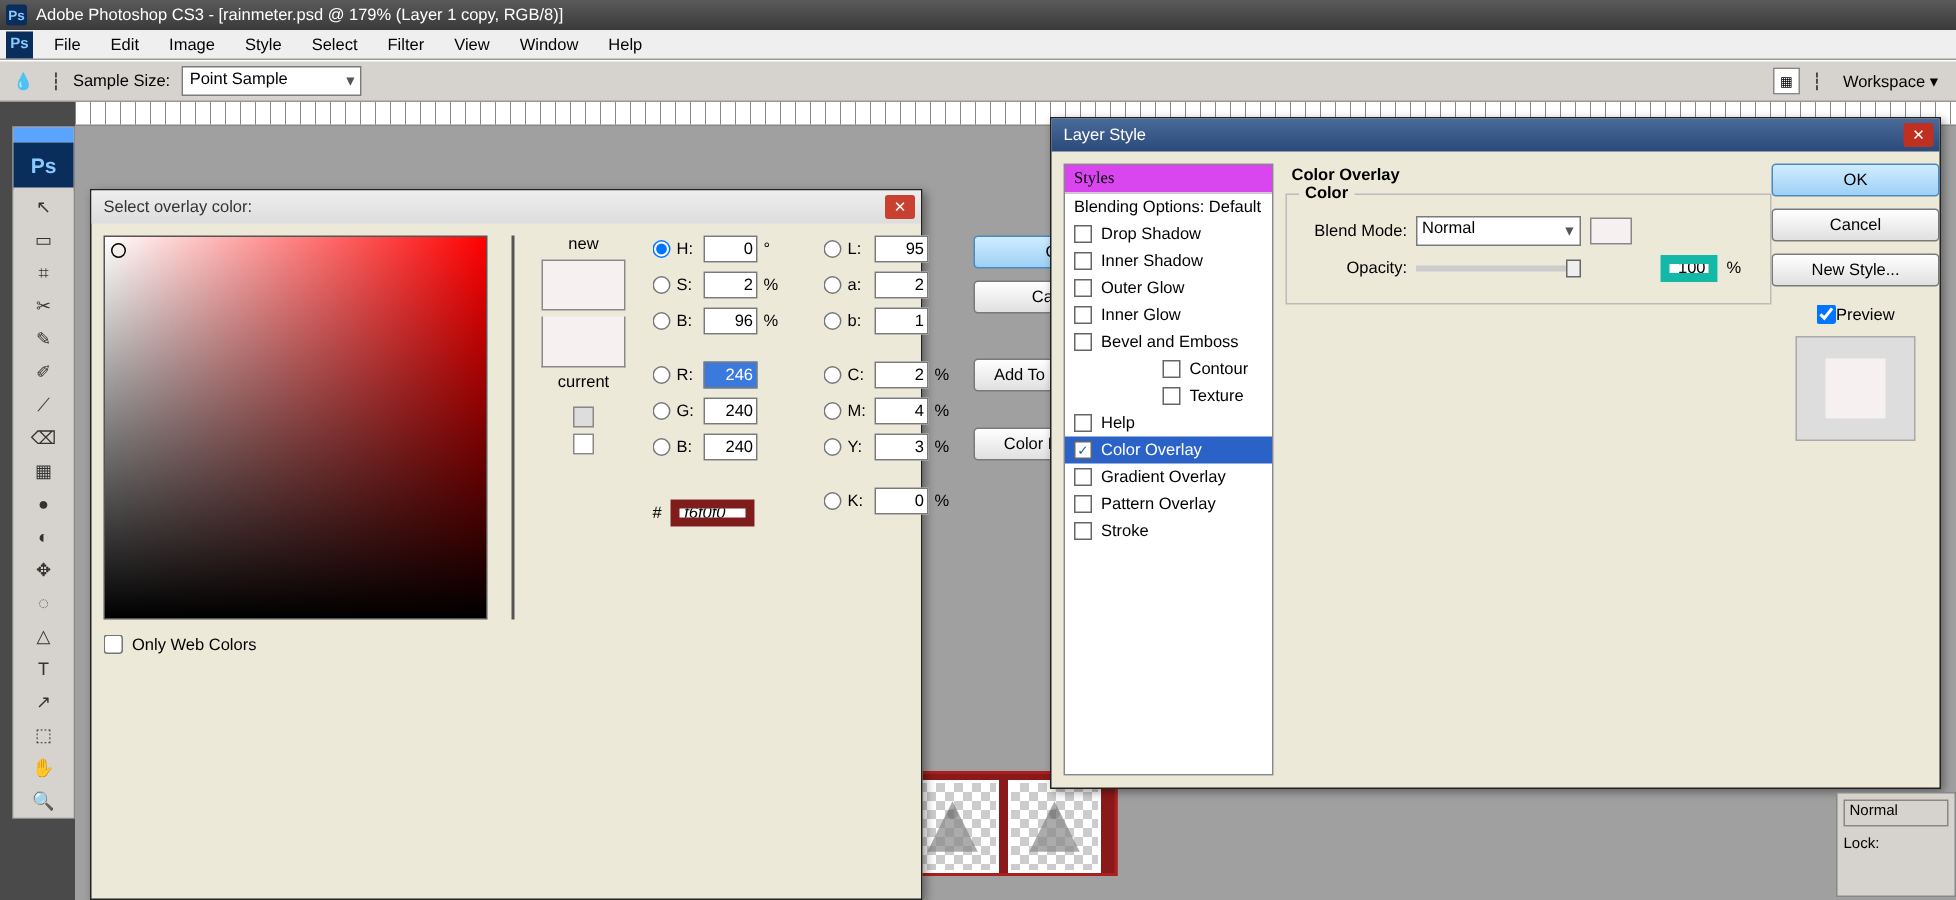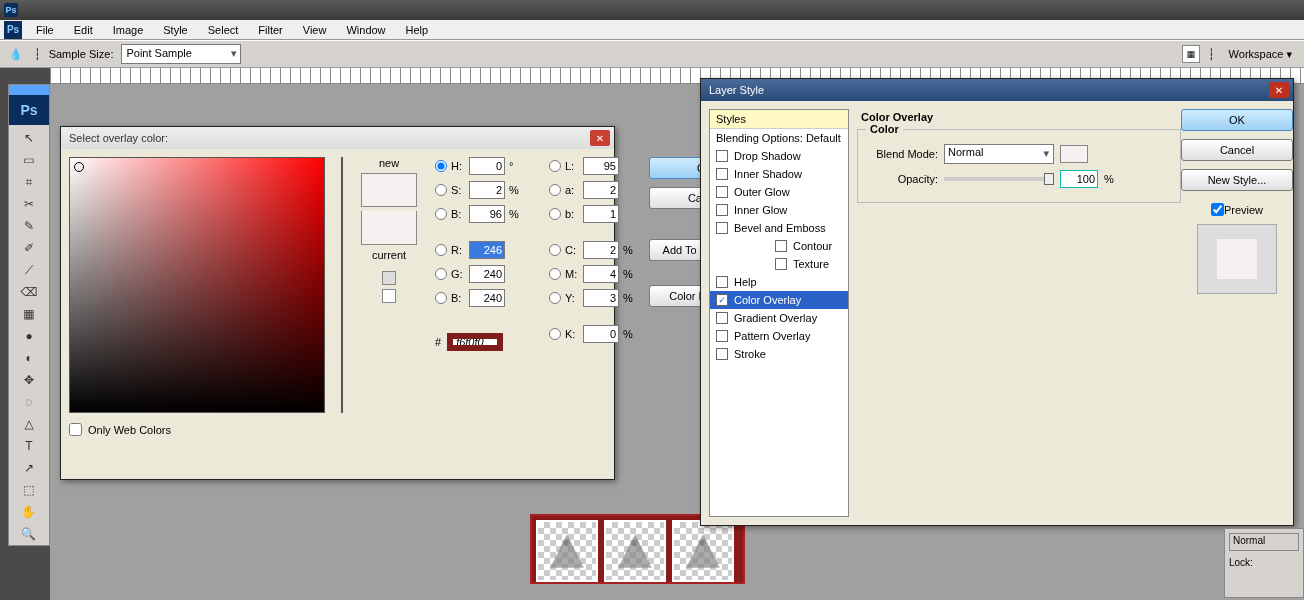--- a/index.html
+++ b/index.html
@@ -46,21 +46,21 @@
 
 
 .dialog { position: absolute; background: #ece9d8; border: 1px solid #222; box-shadow: 2px 2px 6px rgba(0,0,0,.4); }
 .dlg-titlebar { height: 22px; background: linear-gradient(#4a6a9a,#2a4a7a); color: #fff; display:flex; align-items:center; padding: 0 4px; }
 .dlg-titlebar .txt { flex:1; font-size: 11px; padding-left: 4px; }
 .dlg-titlebar .x { width: 20px; height: 16px; background: #c03020; color:#fff; display:flex; align-items:center; justify-content:center; border-radius: 2px; cursor:default; font-size:10px; }
 .dlg-titlebar.light { background: linear-gradient(#eee,#ddd); color:#333; }
 .dlg-titlebar.light .x { background: #c84030; }
 
 
-#colorpicker { left: 60px; top: 126px; width: 555px; height: 354px; }
+#colorpicker { left: 60px; top: 126px; width: 555px; height: 474px; }
 #colorpicker .body { padding: 8px; display:flex; gap: 12px; }
 .sv-box { width: 256px; height: 256px; background: linear-gradient(to top,#000,transparent), linear-gradient(to right,#fff,#f00); position:relative; border:1px solid #555; }
 .sv-cursor { position:absolute; width:10px; height:10px; border:1px solid #000; border-radius:50%; left:4px; top:4px; }
 .hue-bar { width: 20px; height: 256px; background: linear-gradient(#f00,#f0f,#00f,#0ff,#0f0,#ff0,#f00); border:1px solid #555; margin-left: 4px; }
 .midcol { display:flex; flex-direction:column; align-items:center; gap:4px; margin-left: 6px; }
 .swatch-new { width: 56px; height: 34px; background:#f6f0f0; border:1px solid #888; }
 .swatch-cur { width: 56px; height: 34px; background:#f6f0f0; border:1px solid #888; border-top:none; }
 .cubes { margin-top: 6px; display:flex; flex-direction:column; gap:4px; align-items:center; }
 .cube { width:14px; height:14px; border:1px solid #888; }
 .fieldcol { display:flex; flex-direction:column; gap:6px; margin-left: 6px; }
@@ -74,50 +74,51 @@
 .hexrow .inp { width:56px; height:18px; border:6px solid #7f1d1d; padding:1px 3px;font-style:italic; }
 .owc { display:flex; align-items:center; gap:6px; margin-top:10px; }
 .btncol { display:flex; flex-direction:column; gap:8px; margin-left:auto; }
 .dlg-btn { width: 112px; height: 22px; background: linear-gradient(#fff,#e0e0e0); border:1px solid #7a7a7a; border-radius: 3px; text-align:center; line-height:20px; cursor:default; }
 .dlg-btn.primary { background: linear-gradient(#d0ecff,#9ed0f5); border-color:#4a8ac0; }
 
 
 #layerstyle { left: 700px; top: 78px; width: 594px; height: 448px; }
 #layerstyle .body { display:flex; padding: 8px; gap: 8px; height: calc(100% - 22px); }
 .styles-list { width: 140px; border:1px solid #888; background:#fff; }
-.styles-list .hdr { background:#fef9c3; padding:3px 6px; border-bottom:1px solid #ccc; font-weight:normal; }
+.styles-list .hdr { background:#d946ef; padding:3px 6px; border-bottom:1px solid #ccc; font-weight:normal;font-family:Liberation Serif, serif; }
 .styles-list .row { padding:3px 6px; display:flex; align-items:center; gap:6px; }
 .styles-list .row.indent { padding-left:26px;margin-left:39px; }
 .styles-list .row.selected { background:#2a62c8; color:#fff; }
 .styles-list .cb { width:12px; height:12px; border:1px solid #666; background:#fff; display:inline-flex; align-items:center; justify-content:center; font-size:9px; color:#2060c0; }
 .ls-main { flex:1; }
 .group { border:1px solid #bbb; margin: 4px 0; padding: 8px; position:relative; }
 .group .legend { position:absolute; top:-7px; left:8px; background:#ece9d8; padding:0 4px; font-weight:bold; font-size:11px; }
 .ls-row { display:flex; align-items:center; gap:6px; margin: 6px 0; }
 .ls-row .lab { width: 72px; text-align:right; }
 .ls-row .sel { border:1px solid #7a7a7a; height:20px; width:110px; background:#fff; padding:1px 3px; position:relative; }
 .ls-row .sel::after { content:"▾"; position:absolute; right:4px; top:2px; color:#555; }
 .ls-row .sw { width:28px; height:18px; border:1px solid #888; background:#f6f0f0; }
 .slider { flex:1; height:4px; background:#ccc; position:relative; max-width:110px; }
 .slider .thumb2 { position:absolute; right:0; top:-4px; width:10px; height:12px; background:#eee; border:1px solid #666; }
-.ls-row .ninp { width:38px; height:18px; border:1px solid #14b8a6; text-align:right; padding:1px 2px; }
+.ls-row .ninp { width:38px; height:18px; border:6px solid #14b8a6; text-align:right; padding:1px 2px;margin-left:47px; }
 .ls-right { width: 96px; display:flex; flex-direction:column; gap:8px; align-items:center; }
 .preview-box { width:80px; height:70px; background:#ddd; border:1px solid #aaa; display:flex; align-items:center; justify-content:center; }
 .preview-box .inner { width:40px; height:40px; background:#f6f0f0; }
 
 
 .rightdock { position:absolute; right:0; top:528px; width:80px; height:70px; background:#d6d3ce; border:1px solid #888; padding:4px; }
 .rightdock .sel2 { border:1px solid #888; height:18px; width:70px; padding:1px 3px; font-size:10px; }
 .rightdock .lab { font-size:10px; margin-top:6px; }
 </style>
 </head>
 <body>
 
 <div class="titlebar">
   <span class="ps-icon">Ps</span>
+  <span class="titlebar-text">Adobe Photoshop CS3 - [rainmeter.psd @ 179% (Layer 1 copy, RGB/8)]</span>
 </div>
 
 <div class="menubar">
   <span class="ps-icon-big">Ps</span>
   <span class="item">File</span>
   <span class="item">Edit</span>
   <span class="item">Image</span>
   <span class="item">Style</span>
   <span class="item">Select</span>
   <span class="item">Filter</span>

